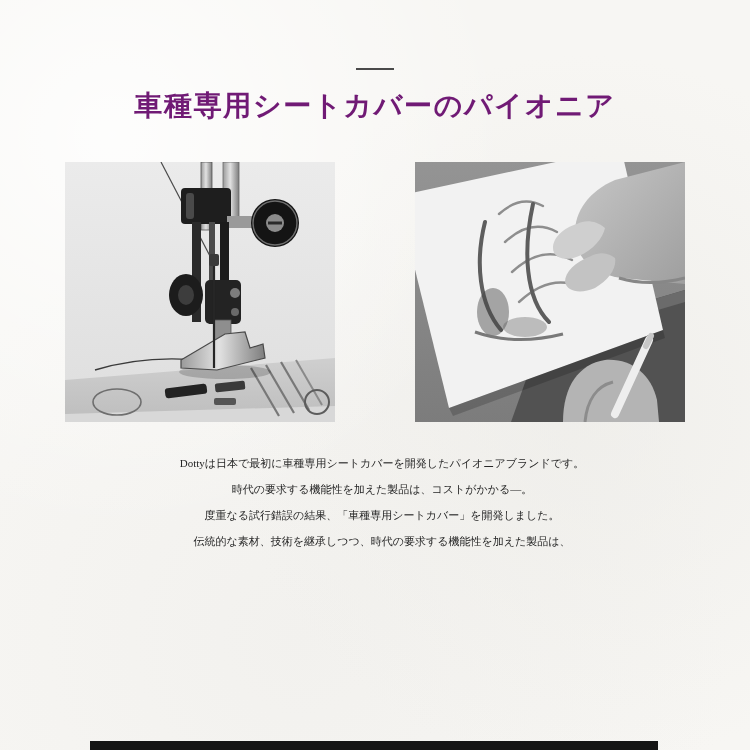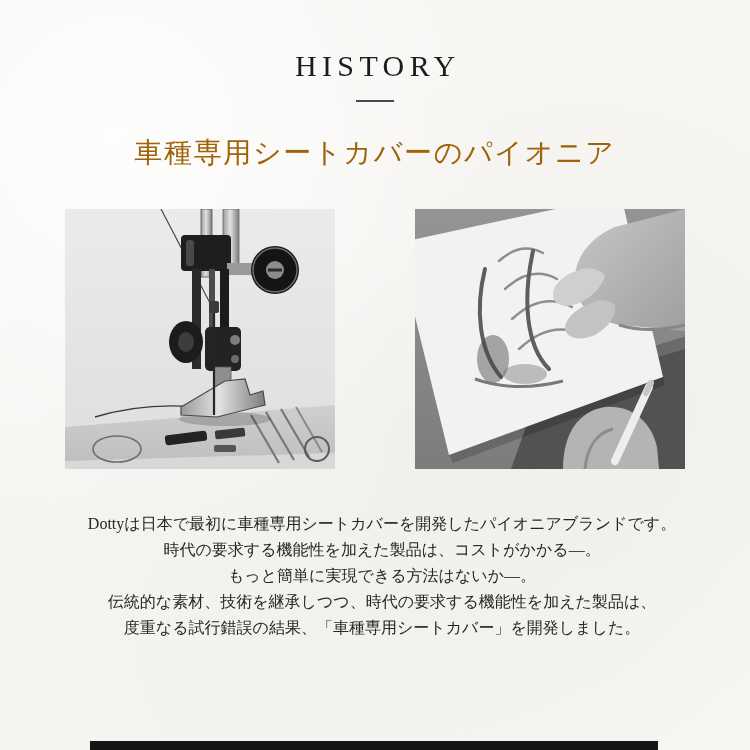--- a/index.html
+++ b/index.html
@@ -38,63 +38,62 @@
     line-height: 18px;
     color: #2e2e2e;
   }
   .divider {
     width: 38px;
     height: 0;
     border-top: 2px solid #4a4a4a;
     margin: 18px auto 0 auto;
   }
   .catchphrase {
-    margin-top: 31px;
+    margin-top: 16px;
     font-size: 28px;
-    font-weight: 400;
+    font-weight: 700;
     letter-spacing: 0.06em;
     line-height: 40px;
-    color: #a16207;
+    color: #701a75;
   }
   .photos {
     margin-top: 36px;
     display: flex;
     justify-content: center;
     gap: 80px;
   }
   .photo {
     width: 270px;
     height: 260px;
     overflow: hidden;
     background: #e4e4e2;
     filter: grayscale(1);
   }
   .photo svg { display: block; width: 270px; height: 260px; }
   .story {
-    margin-top: 42px;
-    font-size: 16px;
+    margin-top: 28px;
+    font-size: 11px;
     line-height: 26px;
     color: #262626;
     padding-left: 14px;
   }
   .bottom-bar {
     position: absolute;
     left: 90px;
     bottom: 0;
     width: 568px;
     height: 9px;
     background: #151515;
   }
 </style>
 </head>
 <body>
 
 <div class="page">
 
-  <h1 class="title">HISTORY</h1>
 
 
   <div class="divider"></div>
 
   <h2 class="catchphrase">車種専用シートカバーのパイオニア</h2>
 
   <div class="photos">
 
     <figure class="photo">
       <svg viewBox="0 0 270 260" xmlns="http://www.w3.org/2000/svg">
@@ -219,20 +218,19 @@
         <line x1="200" y1="252" x2="234" y2="178" stroke="#efeeea" stroke-width="8" stroke-linecap="round"></line>
         <line x1="231" y1="184" x2="236" y2="174" stroke="#c9c7c2" stroke-width="6" stroke-linecap="round"></line>
       </svg>
     </figure>
 
   </div>
 
   <div class="story">
     <div>Dottyは日本で最初に車種専用シートカバーを開発したパイオニアブランドです。</div>
     <div>時代の要求する機能性を加えた製品は、コストがかかる—。</div>
-    <div>もっと簡単に実現できる方法はないか—。</div>
+    <div>度重なる試行錯誤の結果、「車種専用シートカバー」を開発しました。</div>
     <div>伝統的な素材、技術を継承しつつ、時代の要求する機能性を加えた製品は、</div>
-    <div>度重なる試行錯誤の結果、「車種専用シートカバー」を開発しました。</div>
   </div>
 
   <div class="bottom-bar"></div>
 
 </div>
 
 </body></html>

